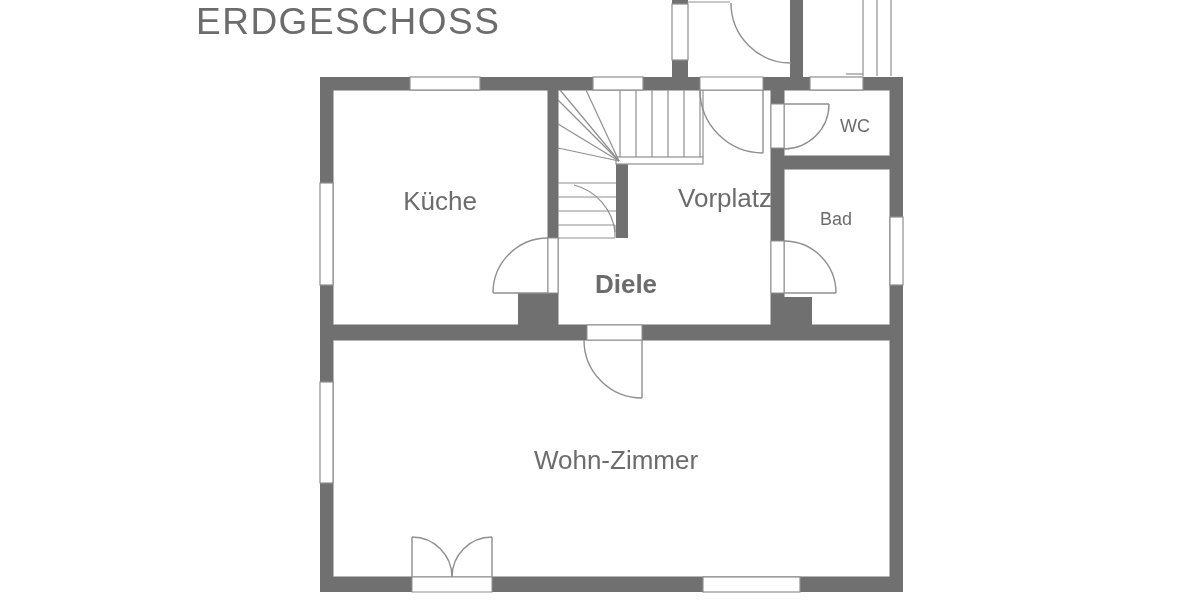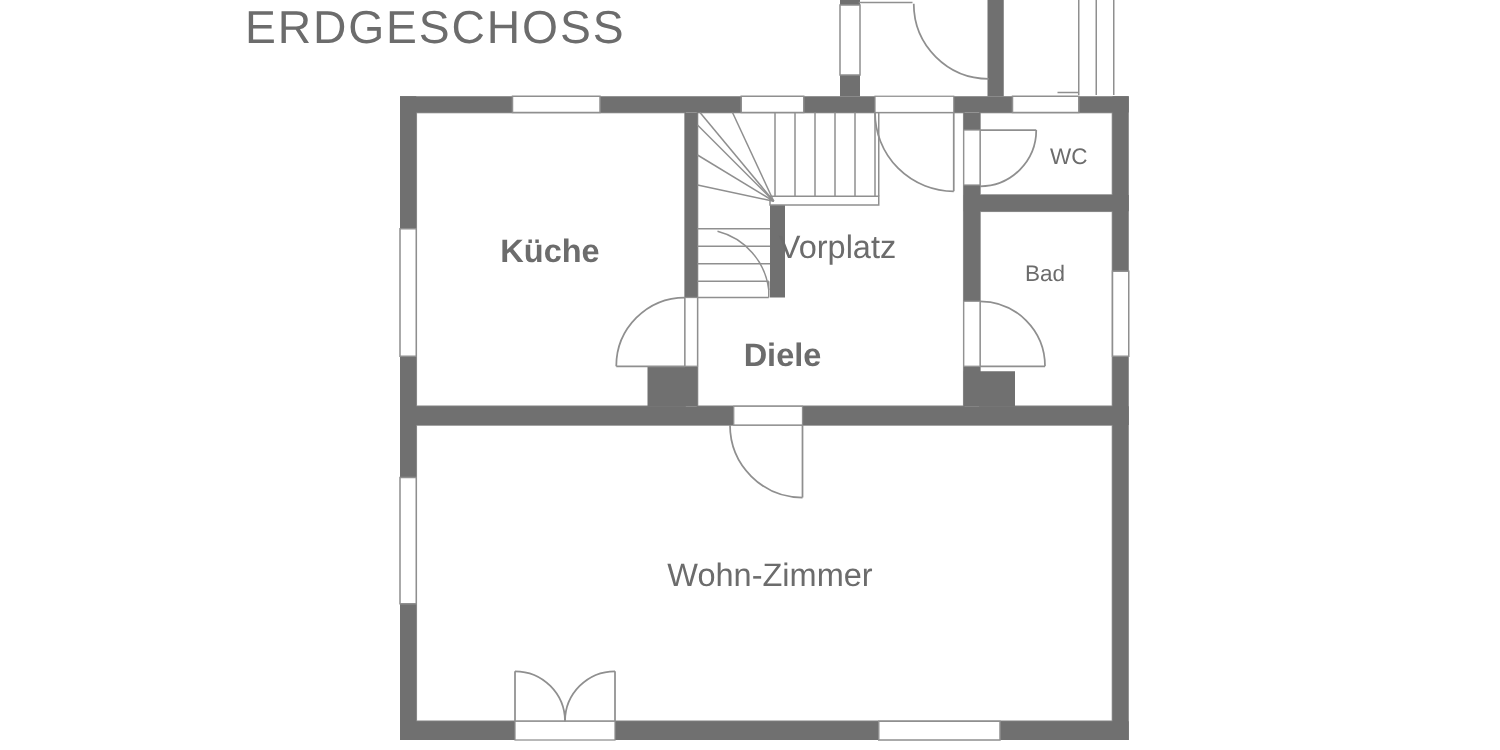--- a/index.html
+++ b/index.html
@@ -149,18 +149,18 @@
   </g>
 
   <g>
     <line class="thin2" x1="863" y1="0" x2="863" y2="76"></line>
     <line class="thin2" x1="877" y1="0" x2="877" y2="76"></line>
     <line class="thin2" x1="891" y1="0" x2="891" y2="76"></line>
     <line class="thin2" x1="846" y1="74" x2="863" y2="74"></line>
   </g>
 </svg>
 
-<span class="room-label" style="left: 440px; top: 201px; font-weight: bold;">Küche</span>
-<span class="room-label" style="left: 670px; top: 198px;">Vorplatz</span>
+<span class="room-label" style="left: 440px; top: 201px;">Küche</span>
+<span class="room-label" style="left: 725px; top: 198px;">Vorplatz</span>
 <span class="room-label" style="left: 626px; top: 284px; font-weight: bold;">Diele</span>
 <span class="room-label small" style="left: 855px; top: 126px;">WC</span>
 <span class="room-label small" style="left: 836px; top: 219px;">Bad</span>
 <span class="room-label" style="left: 616px; top: 460px; text-align: center;">Wohn-Zimmer</span>
 
 </body></html>

